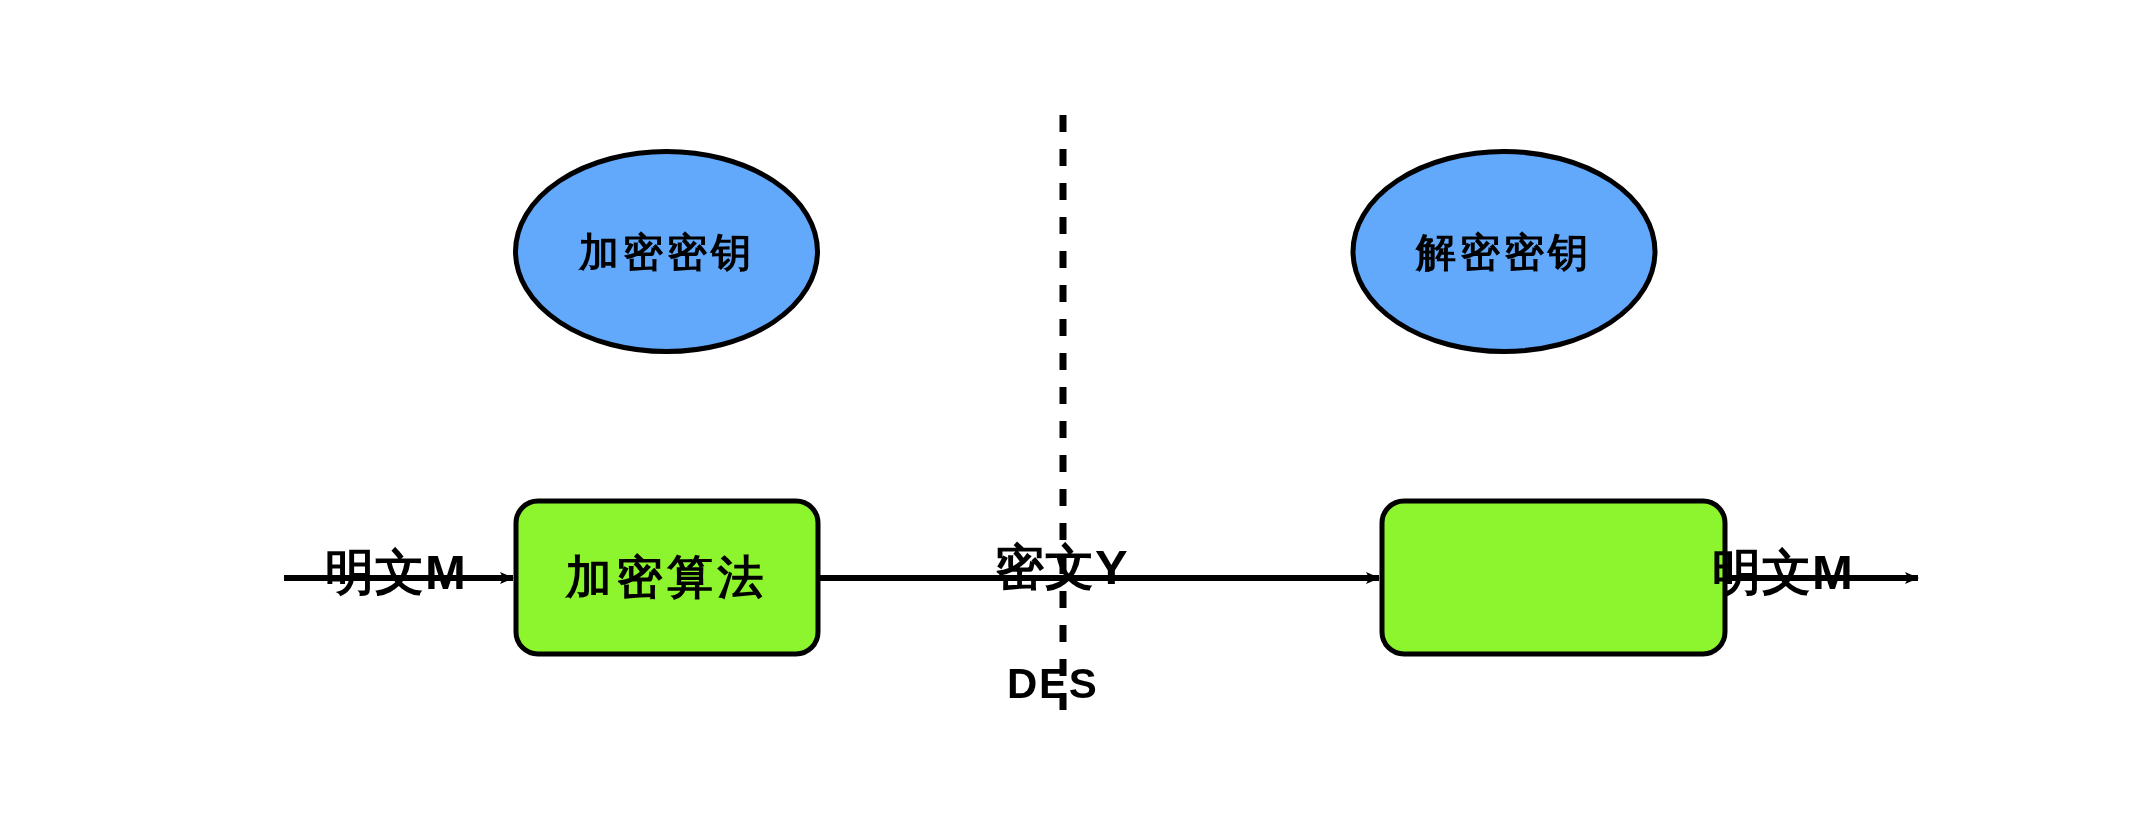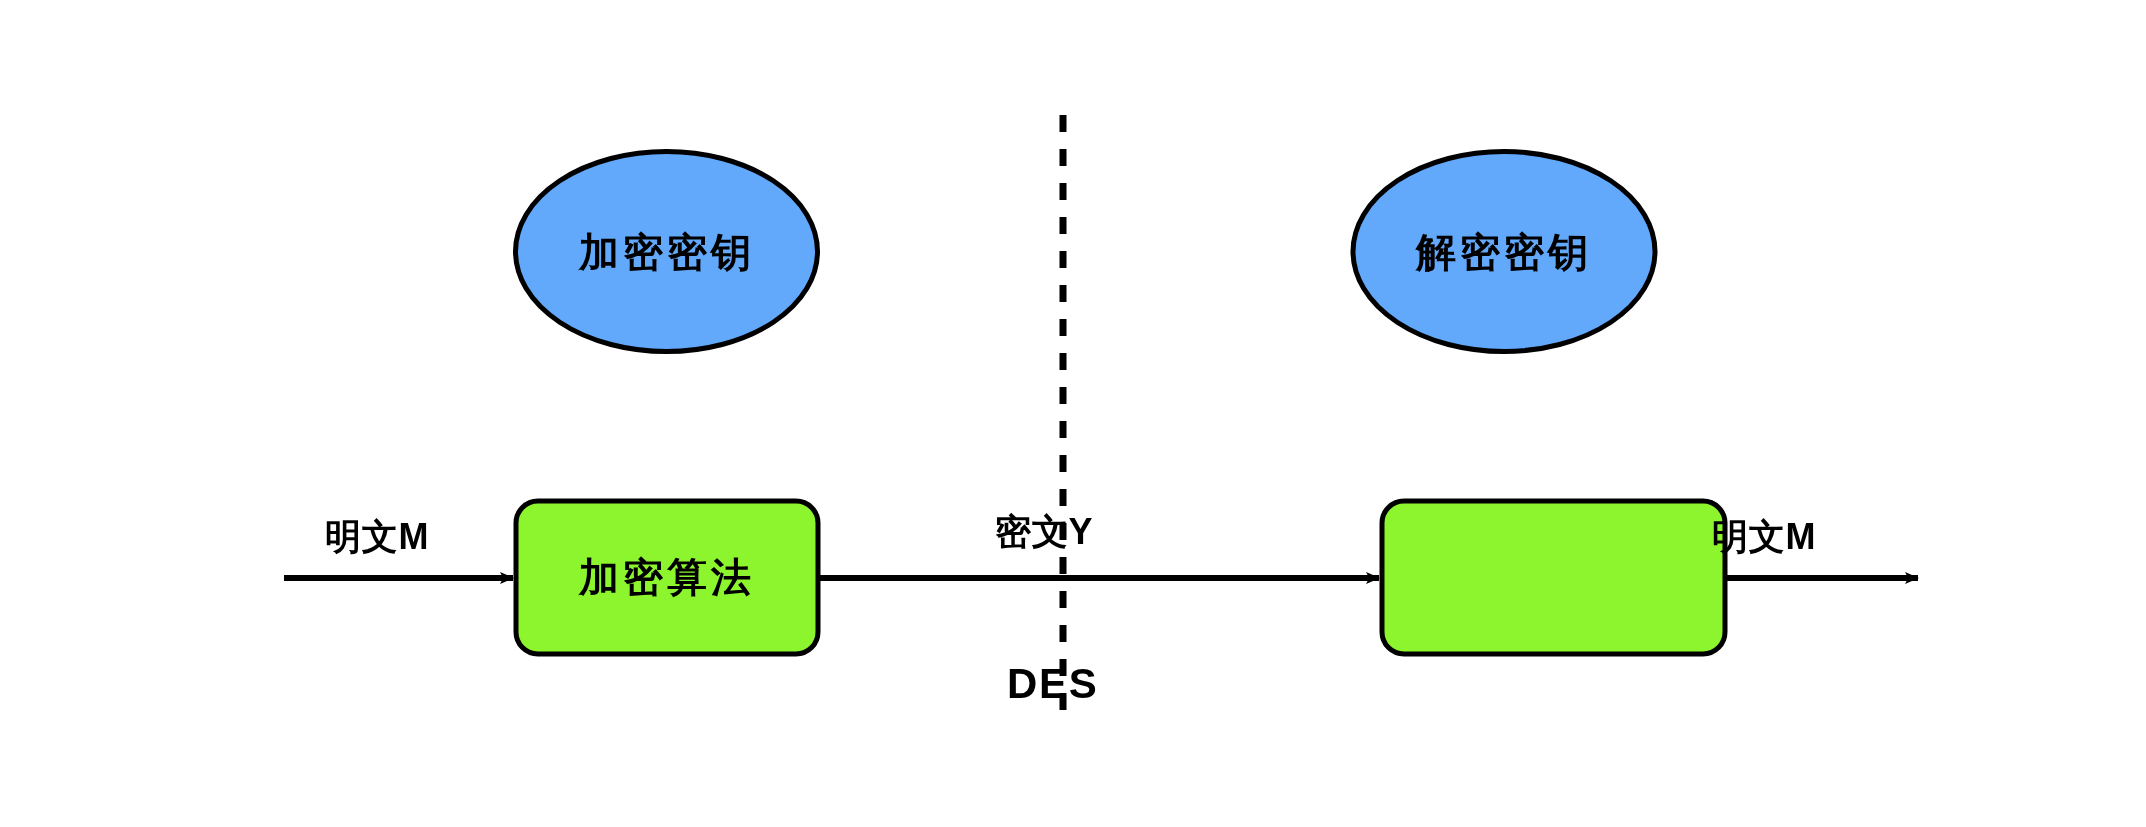--- a/index.html
+++ b/index.html
@@ -33,31 +33,32 @@
     color: #000000;
     font-weight: bold;
     letter-spacing: 0.10em;
     white-space: nowrap;
     pointer-events: none;
   }
   .ellipse-label {
     font-size: 40px;
   }
   .box-label {
-    font-size: 40px;
+    font-size: 46px;
   }
   .edge-label {
     position: absolute;
     color: #000000;
     font-weight: bold;
     white-space: nowrap;
     letter-spacing: 0.02em;
   }
   .edge-label.cn {
-    font-size: 36px;
+    font-size: 49px;
+    margin-top: 27px;
   }
   .edge-label.des {
     font-size: 42px;
     letter-spacing: 0.04em;
   }
 </style>
 </head>
 <body>
 
 <div id="canvas">

